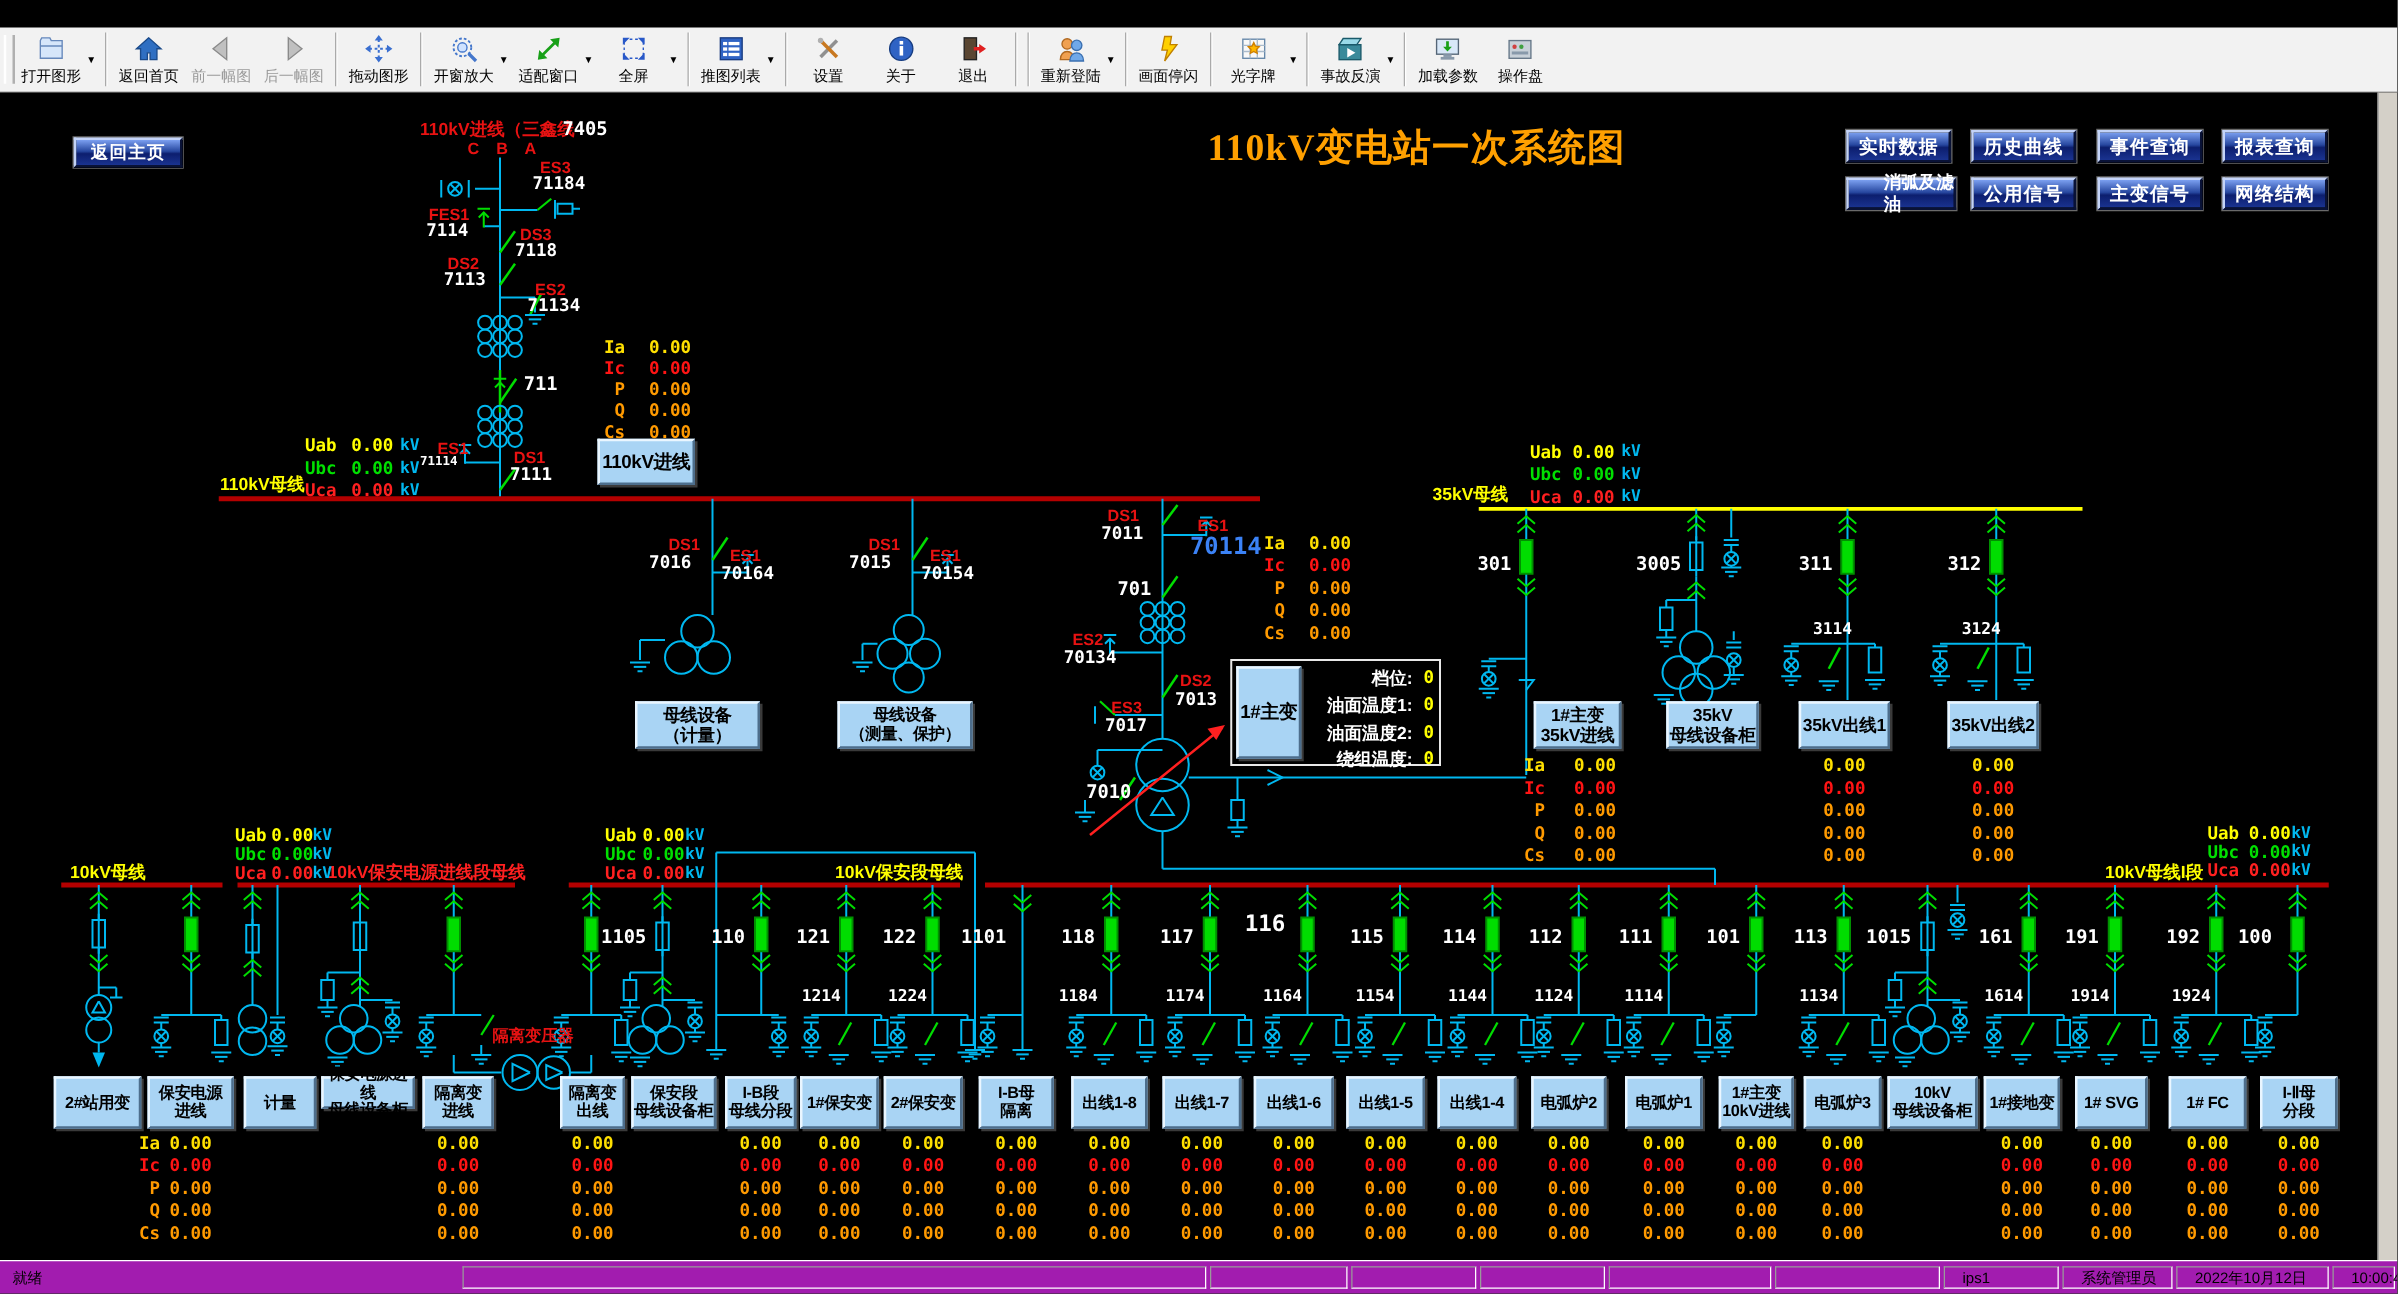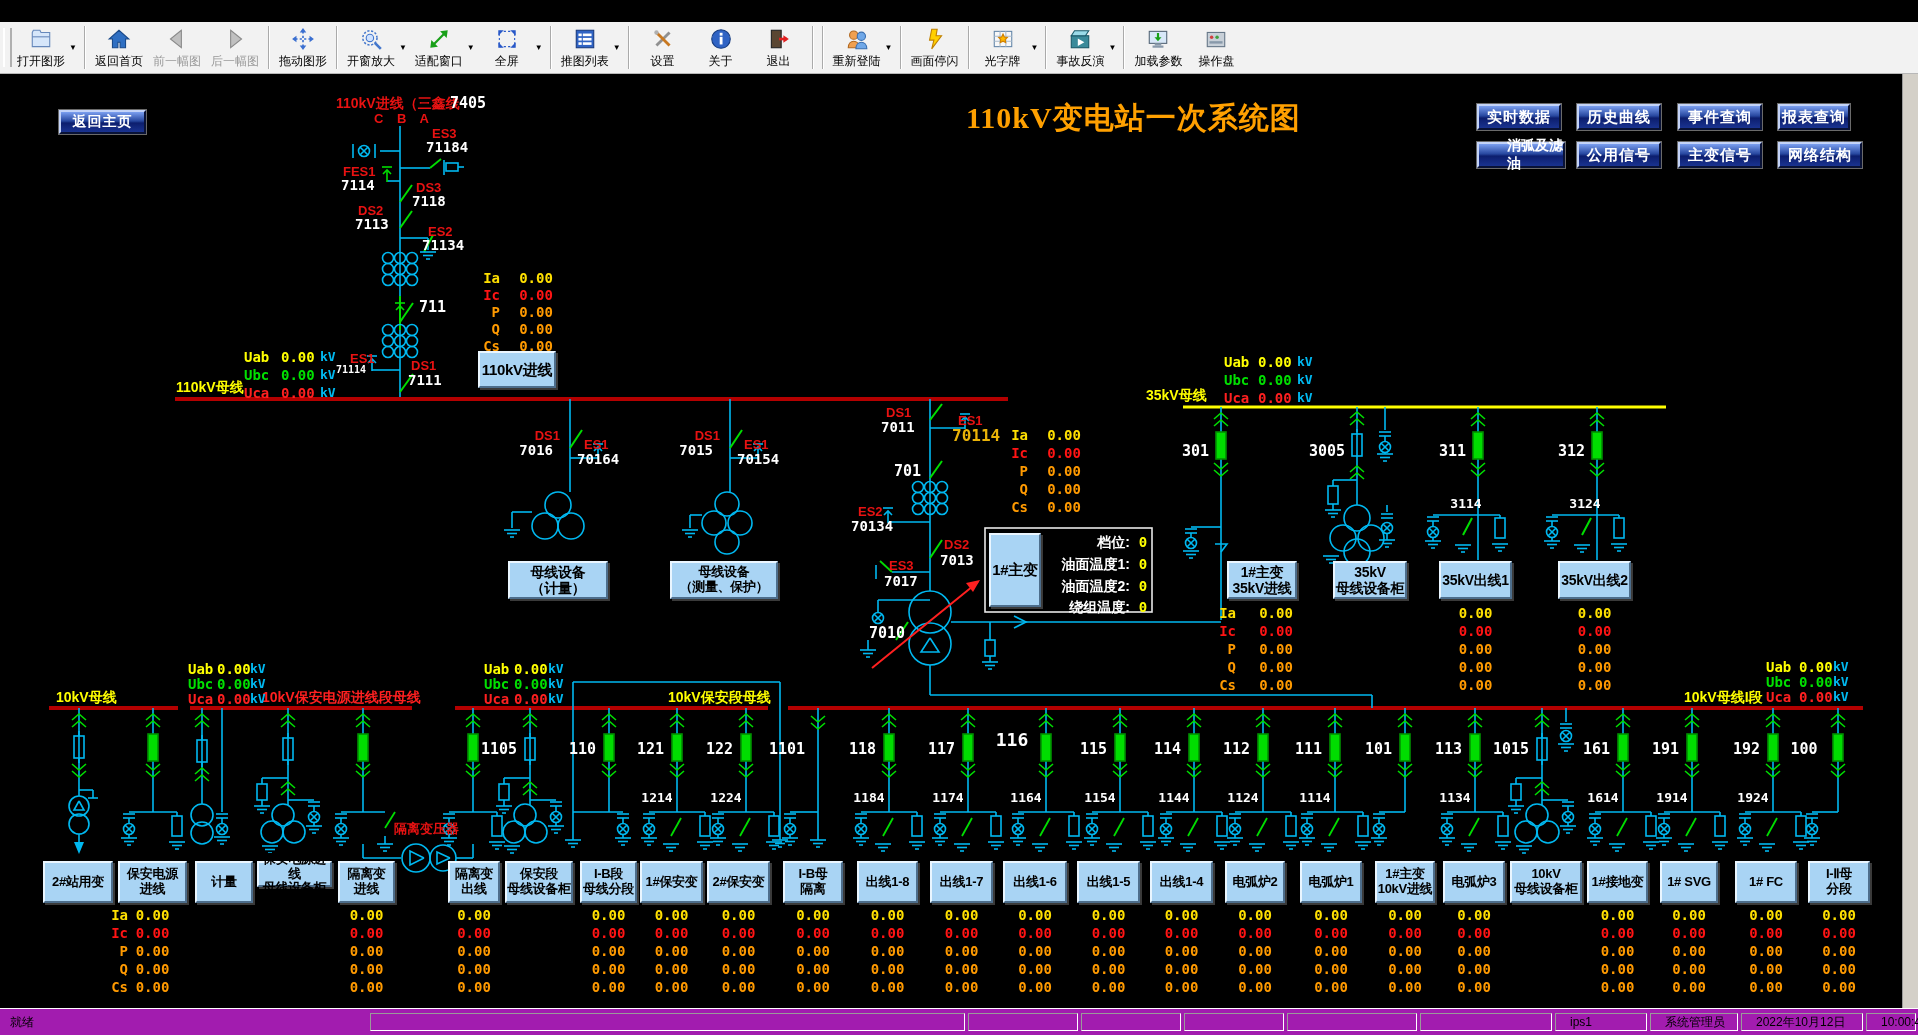--- a/index.html
+++ b/index.html
@@ -1153,21 +1153,21 @@
         <circle cx="443" cy="858" r="13" stroke="#00b8f0" fill="none" stroke-width="1.6"></circle>
         <polyline points="450,858 437,852 437,864 450,858" stroke="#00b8f0" stroke-width="1.6" fill="none"></polyline>
         <line x1="456" y1="858" x2="473" y2="858" stroke="#00b8f0" stroke-width="1.6"></line>
         <line x1="473" y1="858" x2="473" y2="844" stroke="#00b8f0" stroke-width="1.6"></line>
       </svg>
     <div id="overlay">
         <div class="nav-btn" style="left: 59px; top: 36px; width: 87px; height: 24px; font-size: 14px;">返回主页</div>
         <div class="nav-btn" style="left: 1477px; top: 30px; width: 84px;">实时数据</div>
         <div class="nav-btn" style="left: 1577px; top: 30px; width: 84px;">历史曲线</div>
         <div class="nav-btn" style="left: 1678px; top: 30px; width: 84px;">事件查询</div>
-        <div class="nav-btn" style="left: 1778px; top: 30px; width: 72px;">报表查询</div>
+        <div class="nav-btn" style="left: 1778px; top: 30px; width: 84px;">报表查询</div>
         <div class="nav-btn" style="left: 1477px; top: 68px; width: 88px; font-size: 14px; letter-spacing: 0px; padding-left: 28px;">消弧及滤油</div>
         <div class="nav-btn" style="left: 1577px; top: 68px; width: 84px;">公用信号</div>
         <div class="nav-btn" style="left: 1678px; top: 68px; width: 84px;">主变信号</div>
         <div class="nav-btn" style="left: 1778px; top: 68px; width: 84px;">网络结构</div>
         <div class="lbl" style="left: 336px; top: 22px; color: rgb(232, 18, 18); font-size: 14px;">110kV进线（三鑫线</div>
         <div class="lbl mono" style="left: 450px; top: 22px; color: rgb(255, 255, 255); font-size: 15px;">7405</div>
         <div class="lbl" style="left: 374px; top: 38px; color: rgb(232, 18, 18); font-size: 13px; letter-spacing: 5px;">C B A</div>
         <div class="lbl" style="left: 432px; top: 53px; color: rgb(232, 18, 18);">ES3</div>
         <div class="lbl mono" style="left: 426px; top: 66px; color: rgb(255, 255, 255); font-size: 14px;">71184</div>
         <div class="lbl" style="left: 343px; top: 91px; color: rgb(232, 18, 18);">FES1</div>
@@ -1259,21 +1259,21 @@
         <div class="lbl mono" style="left: 663px; top: 369px; color: rgb(255, 255, 255); width: 50px; text-align: right; font-size: 14px;">7015</div>
         <div class="lbl" style="left: 744px; top: 364px; color: rgb(232, 18, 18);">ES1</div>
         <div class="lbl mono" style="left: 737px; top: 378px; color: rgb(255, 255, 255); font-size: 14px;">70154</div>
         <div class="d-btn" style="left: 670px; top: 487px; width: 108px; height: 38px; font-size: 13px;">
           <span>母线设备</span>
           <span>（测量、保护）</span>
         </div>
         <div class="lbl" style="left: 886px; top: 332px; color: rgb(232, 18, 18);">DS1</div>
         <div class="lbl mono" style="left: 881px; top: 346px; color: rgb(255, 255, 255); font-size: 14px;">7011</div>
         <div class="lbl" style="left: 958px; top: 340px; color: rgb(232, 18, 18);">ES1</div>
-        <div class="lbl mono" style="left: 952px; top: 354px; color: #eab308; font-size: 16px;">70114</div>
+        <div class="lbl mono" style="left: 952px; top: 354px; color: #3b82f6; font-size: 19px;">70114</div>
         <div class="lbl mono" style="left: 894px; top: 390px; color: rgb(255, 255, 255); font-size: 15px;">701</div>
         <div class="lbl" style="left: 858px; top: 431px; color: rgb(232, 18, 18);">ES2</div>
         <div class="lbl mono" style="left: 851px; top: 445px; color: rgb(255, 255, 255); font-size: 14px;">70134</div>
         <div class="lbl" style="left: 944px; top: 464px; color: rgb(232, 18, 18);">DS2</div>
         <div class="lbl mono" style="left: 940px; top: 479px; color: rgb(255, 255, 255); font-size: 14px;">7013</div>
         <div class="lbl" style="left: 889px; top: 485px; color: rgb(232, 18, 18);">ES3</div>
         <div class="lbl mono" style="left: 884px; top: 500px; color: rgb(255, 255, 255); font-size: 14px;">7017</div>
         <div class="lbl mono" style="left: 869px; top: 552px; color: rgb(255, 255, 255); font-size: 15px;">7010</div>
         <div class="d-btn" style="left: 989px; top: 459px; width: 52px; height: 74px; font-size: 15px;">
           <span>1#主变</span>
@@ -1417,21 +1417,21 @@
         <div class="d-btn" style="left: 783px; top: 787px; width: 60px; height: 42px; font-size: 13px;">
           <span>I-B母</span>
           <span>隔离</span>
         </div>
         <div class="lbl mono" style="left: 783px; top: 834px; color: rgb(255, 224, 0); width: 60px; text-align: center; font-size: 14px;">0.00</div>
         <div class="lbl mono" style="left: 783px; top: 852px; color: rgb(255, 20, 20); width: 60px; text-align: center; font-size: 14px;">0.00</div>
         <div class="lbl mono" style="left: 783px; top: 870px; color: rgb(255, 154, 0); width: 60px; text-align: center; font-size: 14px;">0.00</div>
         <div class="lbl mono" style="left: 783px; top: 888px; color: rgb(255, 154, 0); width: 60px; text-align: center; font-size: 14px;">0.00</div>
         <div class="lbl mono" style="left: 783px; top: 906px; color: rgb(255, 154, 0); width: 60px; text-align: center; font-size: 14px;">0.00</div>
         <div class="lbl mono" style="left: 834px; top: 668px; color: rgb(255, 255, 255); width: 42px; text-align: right; font-size: 15px;">118</div>
-        <div class="lbl mono" style="left: 847px; top: 717px; color: rgb(255, 255, 255); width: 44px; text-align: center; font-size: 13px;">1184</div>
+        <div class="lbl mono" style="left: 847px; top: 717px; color: rgb(255, 255, 255); width: 44px; font-size: 13px;">1184</div>
         <div class="d-btn" style="left: 857px; top: 787px; width: 61px; height: 42px; font-size: 13px;">
           <span>出线1-8</span>
         </div>
         <div class="lbl mono" style="left: 857.5px; top: 834px; color: rgb(255, 224, 0); width: 60px; text-align: center; font-size: 14px;">0.00</div>
         <div class="lbl mono" style="left: 857.5px; top: 852px; color: rgb(255, 20, 20); width: 60px; text-align: center; font-size: 14px;">0.00</div>
         <div class="lbl mono" style="left: 857.5px; top: 870px; color: rgb(255, 154, 0); width: 60px; text-align: center; font-size: 14px;">0.00</div>
         <div class="lbl mono" style="left: 857.5px; top: 888px; color: rgb(255, 154, 0); width: 60px; text-align: center; font-size: 14px;">0.00</div>
         <div class="lbl mono" style="left: 857.5px; top: 906px; color: rgb(255, 154, 0); width: 60px; text-align: center; font-size: 14px;">0.00</div>
         <div class="lbl mono" style="left: 913px; top: 668px; color: rgb(255, 255, 255); width: 42px; text-align: right; font-size: 15px;">117</div>
         <div class="lbl mono" style="left: 926px; top: 717px; color: rgb(255, 255, 255); width: 44px; text-align: center; font-size: 13px;">1174</div>

